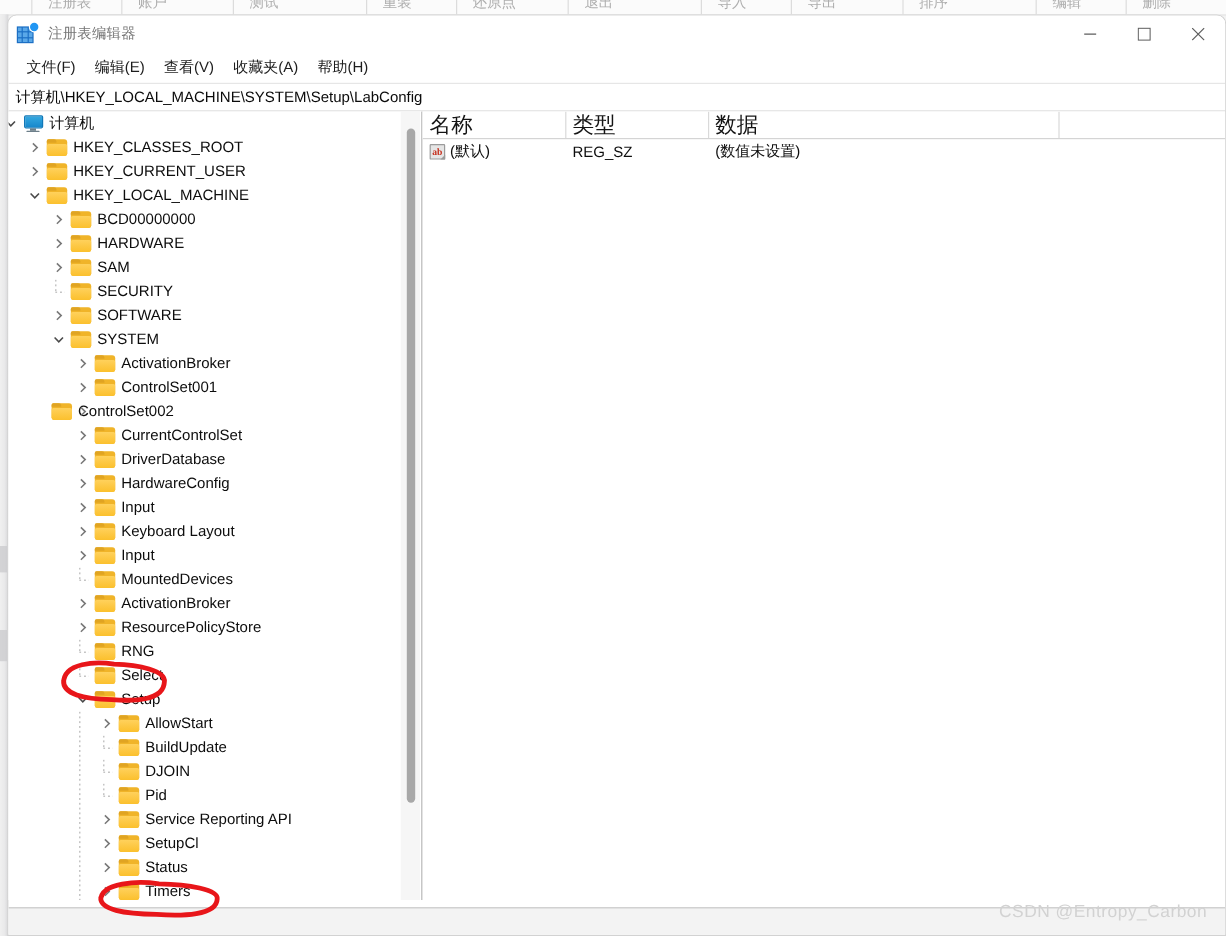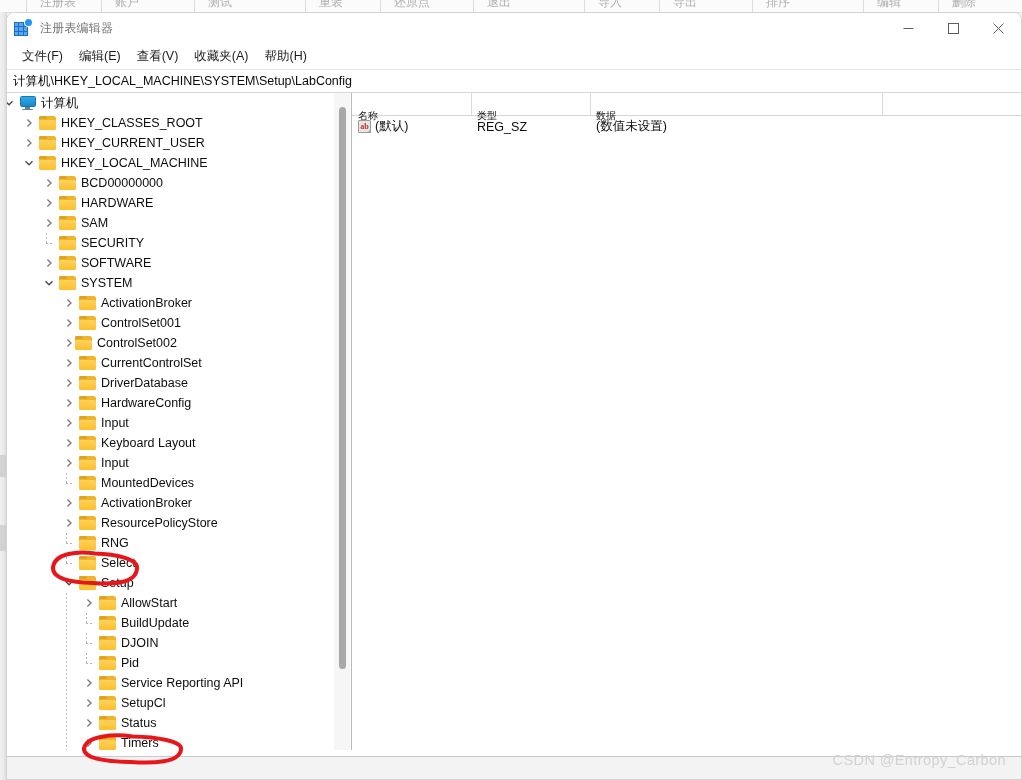--- a/index.html
+++ b/index.html
@@ -292,25 +292,25 @@
     overflow: hidden;
   }
   .col-header {
     position: relative;
     height: 22px;
     background: #ffffff;
     border-bottom: 1px solid #d4d4d4;
   }
   .col-header .cell {
     position: absolute;
-    top: 12px;
+    top: 0;
     height: 22px;
     display: flex;
     align-items: center;
-    font-size: 10px;
+    font-size: 18px;
     color: #141414;
     padding-left: 6px;
     box-sizing: border-box;
   }
   .col-sep {
     position: absolute;
     top: 0; width: 1px; height: 22px;
     background: #d9d9d9;
   }
   .row {
@@ -656,21 +656,21 @@
                 <span>ControlSet001</span>
               </div>
             </div>
             <div class="node">
               <div class="guides"></div>
               <div class="chevron" style="left: 55px;">
                 <svg width="10" height="10" viewBox="0 0 10 10">
                   <polyline points="3.4,1.5 7,5 3.4,8.5" fill="none" stroke="#7a7a7a" stroke-width="1.3"></polyline>
                 </svg>
               </div>
-              <div class="node-label-wrap" style="margin-left: 68px;">
+              <div class="node-label-wrap" style="margin-left: 36px;">
                 <div class="folder">
                   <div class="back"></div>
                   <div class="tab"></div>
                   <div class="front"></div>
                 </div>
                 <span>ControlSet002</span>
               </div>
             </div>
             <div class="node">
               <div class="guides"></div>

